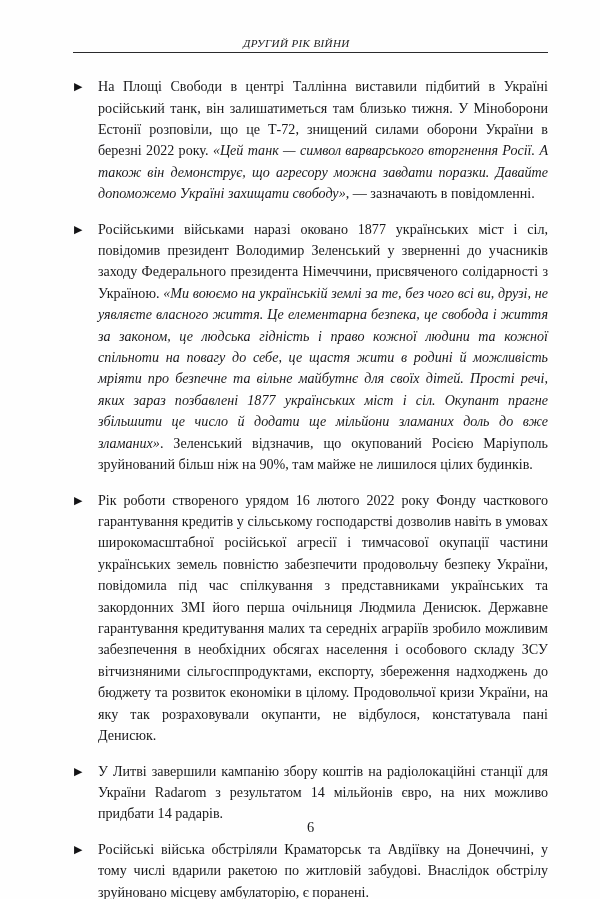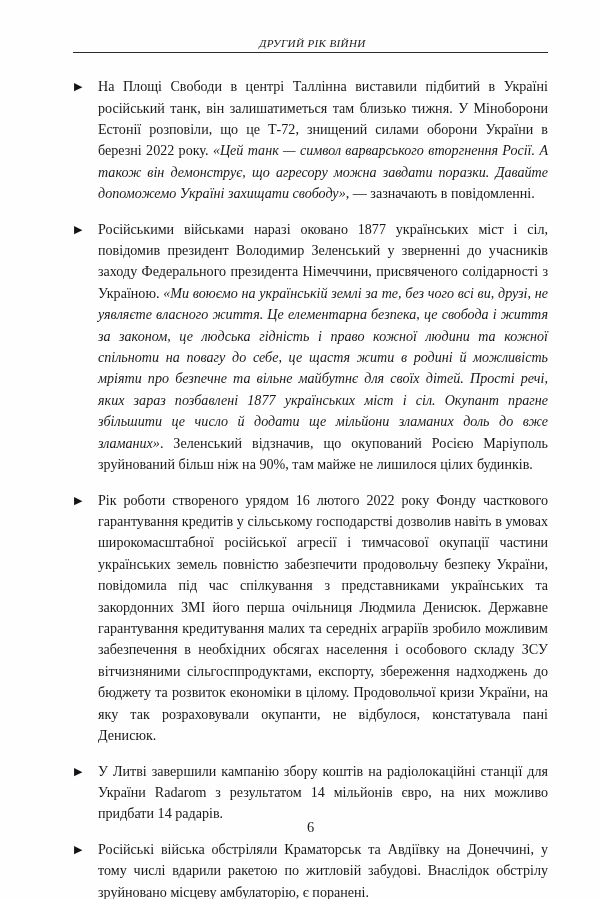--- a/index.html
+++ b/index.html
@@ -19,21 +19,21 @@
   .page {
     position: absolute;
     inset: 0;
     background: #fefefe;
   }
 
   
   .running-head {
     position: absolute;
     top: 38px;
-    left: 75px;
+    left: 59px;
     width: 475px;
     text-align: center;
     font-style: italic;
     font-size: 11.1px;
     letter-spacing: 0.35px;
     color: #1b1b1d;
     line-height: 1;
   }
   .head-rule {
     position: absolute;

